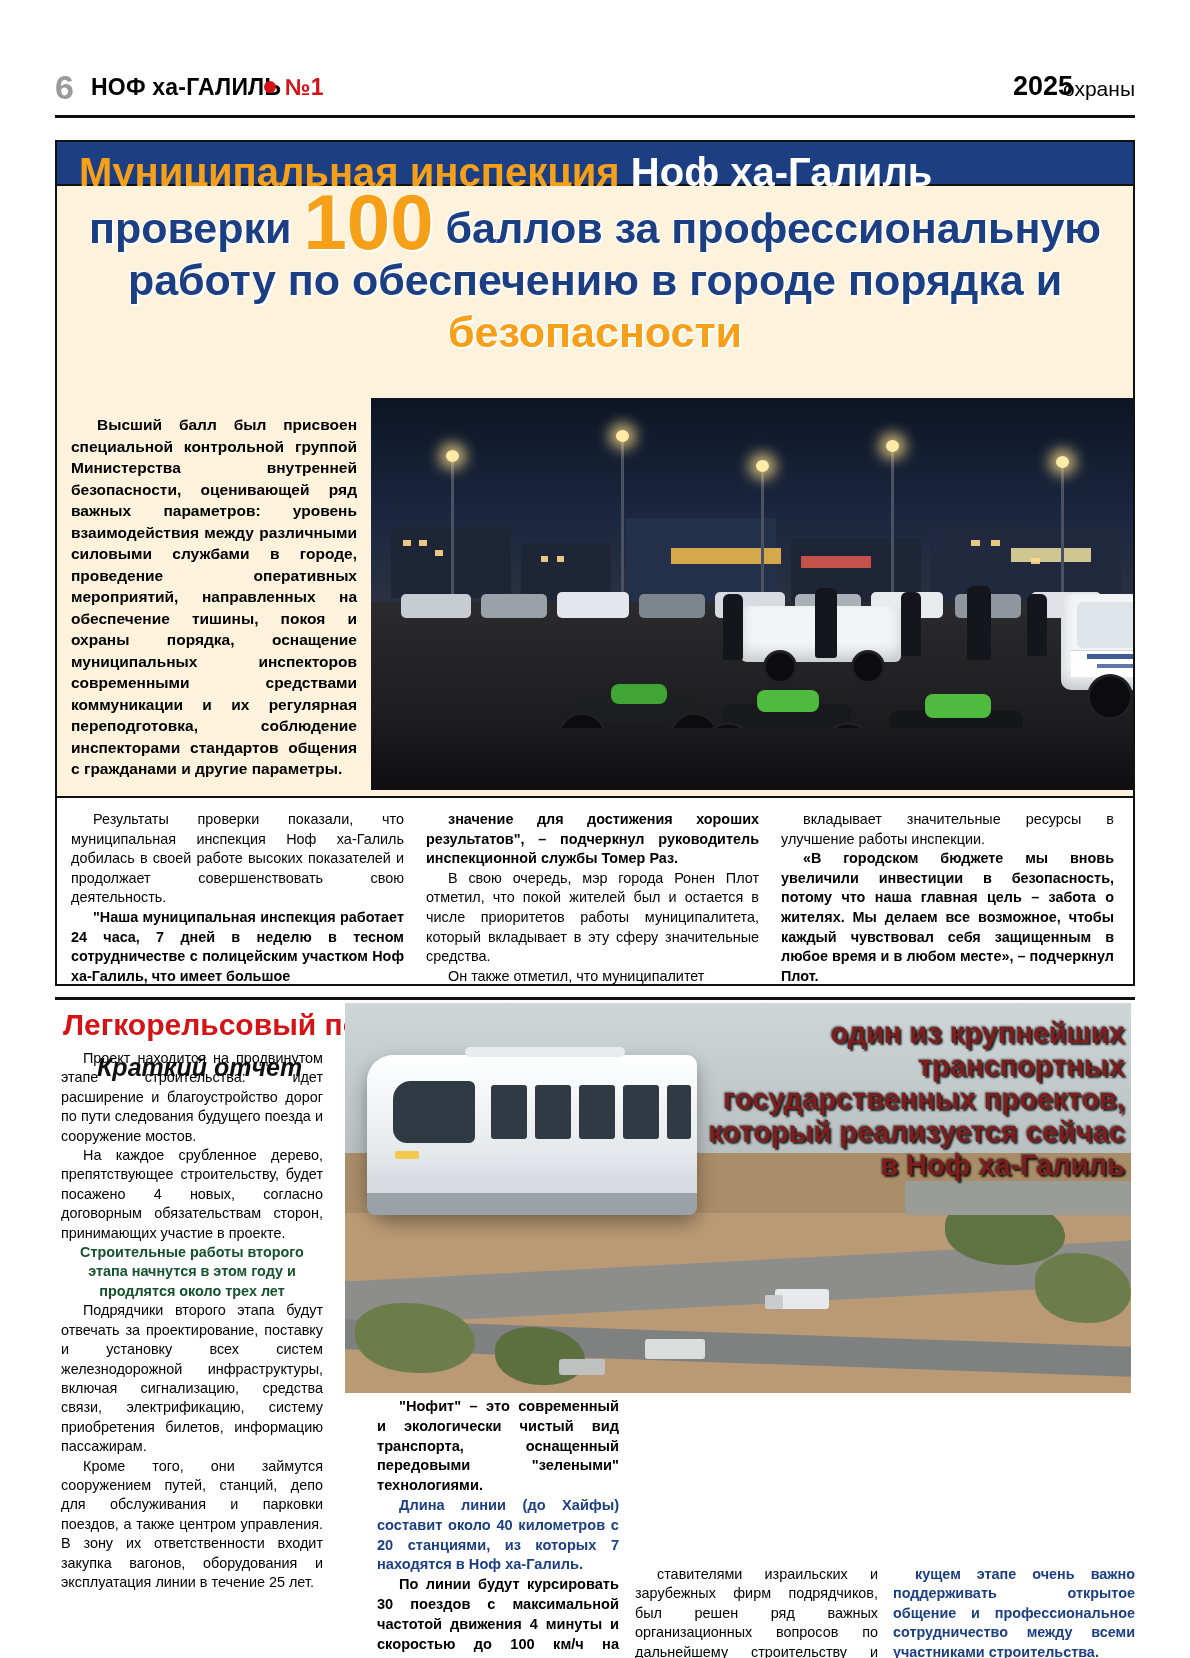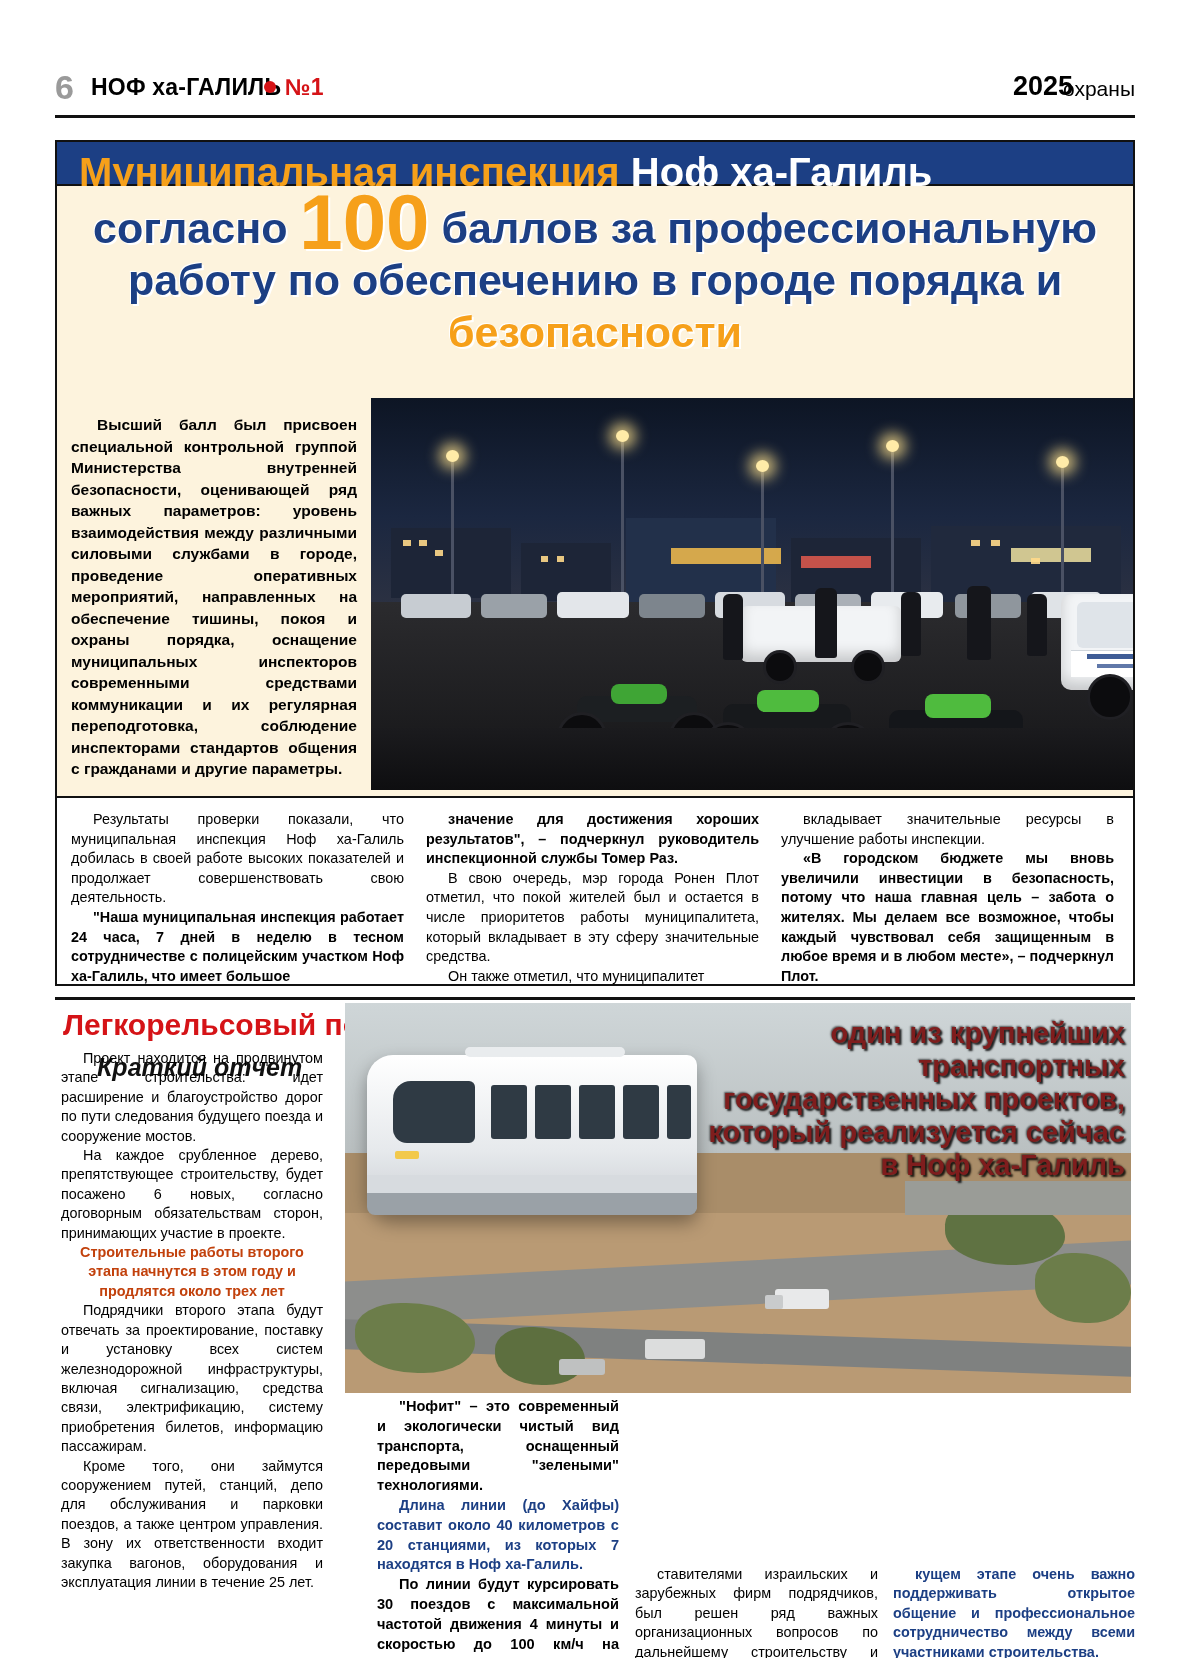--- a/index.html
+++ b/index.html
@@ -227,21 +227,21 @@
     width: 262px;
     font-size: 14.4px;
     line-height: 19.4px;
     text-align: justify;
   }
   .a2-leftcol p { margin: 0; text-indent: 22px; }
   .a2-leftcol p.center-red {
     text-align: center;
     text-indent: 0;
     font-weight: bold;
-    color: #c2410c;
+    color: #14532d;
   }
 
   .a2-midcol {
     position: absolute;
     left: 322px; top: 392px;
     width: 242px;
     font-size: 14.6px;
     line-height: 19.8px;
     text-align: justify;
     font-weight: bold;
@@ -315,21 +315,21 @@
 
     <div class="a1-band">
       <div class="a1-band-text">
         <span class="or">Муниципальная инспекция</span><span class="wh"> Ноф ха-Галиль</span>
       </div>
     </div>
 
     <div class="a1-headbox">
 
       <div class="a1-head">
-        <span>согласно </span><span class="big100">100</span><span> баллов за профессиональную</span>
+        <span>проверки </span><span class="big100">100</span><span> баллов за профессиональную</span>
         <span class="l2">работу по обеспечению в городе порядка и</span>
         <span class="l3"><span class="big-or">безопасности</span></span>
       </div>
 
       <div class="a1-leadtext">
         <span class="indent">Высший балл был присвоен специальной контрольной группой Министерства внутренней безопасности, оценивающей ряд важных параметров: уровень взаимодействия между различными силовыми службами в городе, проведение оперативных мероприятий, направленных на обеспечение тишины, покоя и охраны порядка, оснащение муниципальных инспекторов современными средствами коммуникации и их регулярная переподготовка, соблюдение инспекторами стандартов общения с гражданами и другие параметры.</span>
       </div>
 
       <div class="a1-photo">
         <div class="sky"></div>
@@ -463,21 +463,21 @@
 
       <div style="position:absolute;left:120px;top:44px;width:160px;height:10px;background:#e9ecee;border-radius:6px;"></div>
 
       <div class="a2-overlay">один из крупнейших транспортных государственных проектов, который реализуется сейчас в Ноф ха-Галиль</div>
     </div>
 
     <div class="a2-kratky">Краткий отчет</div>
 
     <div class="a2-leftcol">
       <p>Проект находится на продвинутом этапе строительства: идет расширение и благоустройство дорог по пути следования будущего поезда и сооружение мостов.</p>
-      <p>На каждое срубленное дерево, препятствующее строительству, будет посажено 6 новых, согласно договорным обязательствам сторон, принимающих участие в проекте.</p>
+      <p>На каждое срубленное дерево, препятствующее строительству, будет посажено 4 новых, согласно договорным обязательствам сторон, принимающих участие в проекте.</p>
       <p class="center-red">Строительные работы второго этапа начнутся в этом году и продлятся около трех лет</p>
       <p>Подрядчики второго этапа будут отвечать за проектирование, поставку и установку всех систем железнодорожной инфраструктуры, включая сигнализацию, средства связи, электрификацию, систему приобретения билетов, информацию пассажирам.</p>
       <p>Кроме того, они займутся сооружением путей, станций, депо для обслуживания и парковки поездов, а также центром управления. В зону их ответственности входит закупка вагонов, оборудования и эксплуатация линии в течение 25 лет.</p>
     </div>
 
     <div class="a2-midcol">
       <p>"Нофит" – это современный и экологически чистый вид транспорта, оснащенный передовыми "зелеными" технологиями.</p>
       <p class="blue">Длина линии (до Хайфы) составит около 40 километров с 20 станциями, из которых 7 находятся в Ноф ха-Галиль.</p>
       <p>По линии будут курсировать 30 поездов с максимальной частотой движения 4 минуты и скоростью до 100 км/ч на междугородних участках.</p>
 

